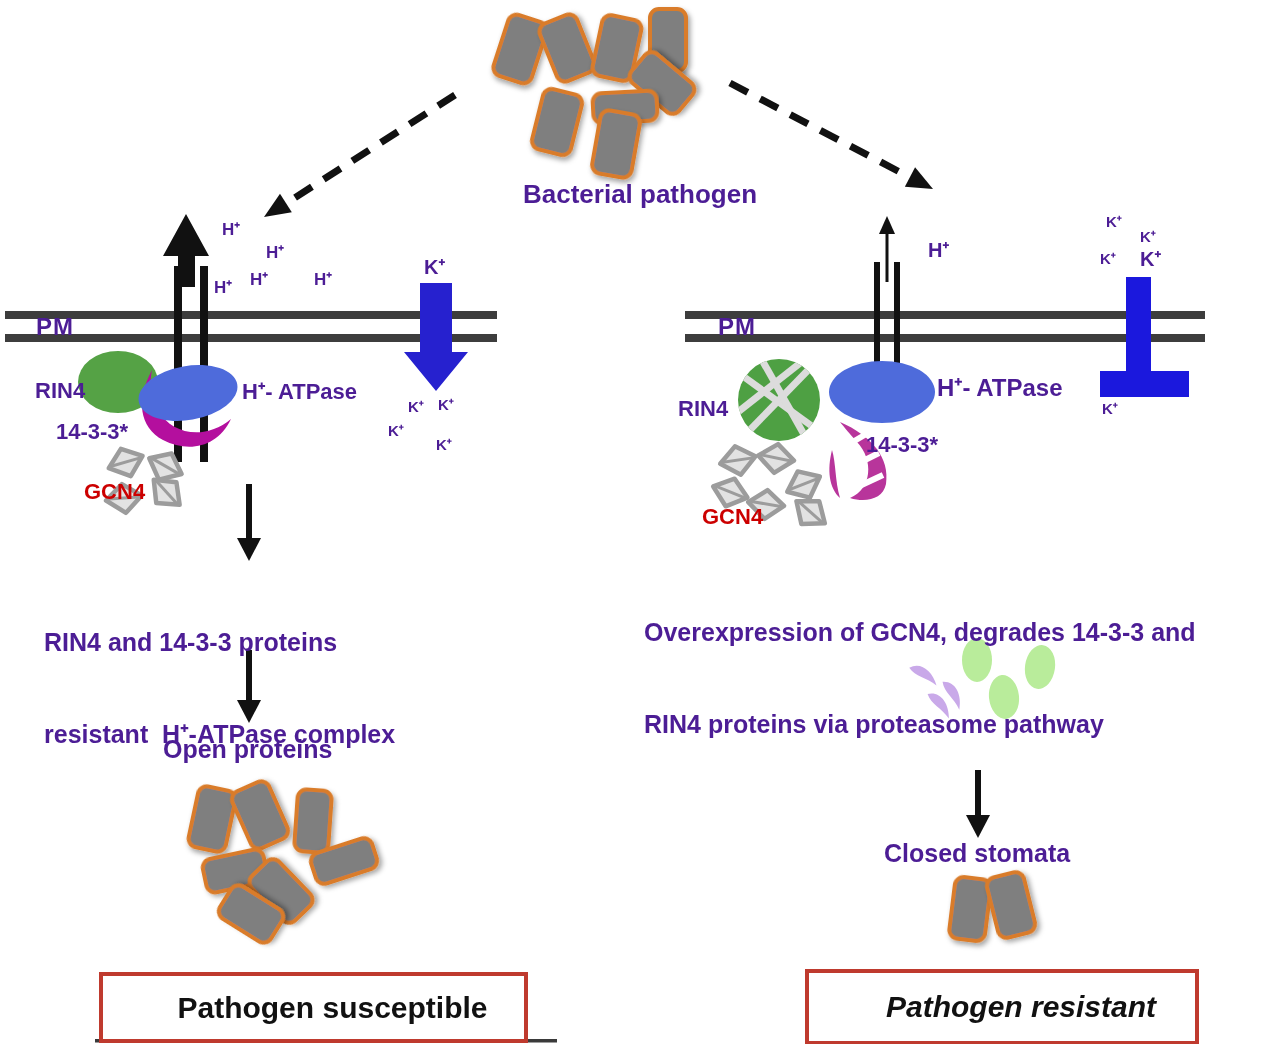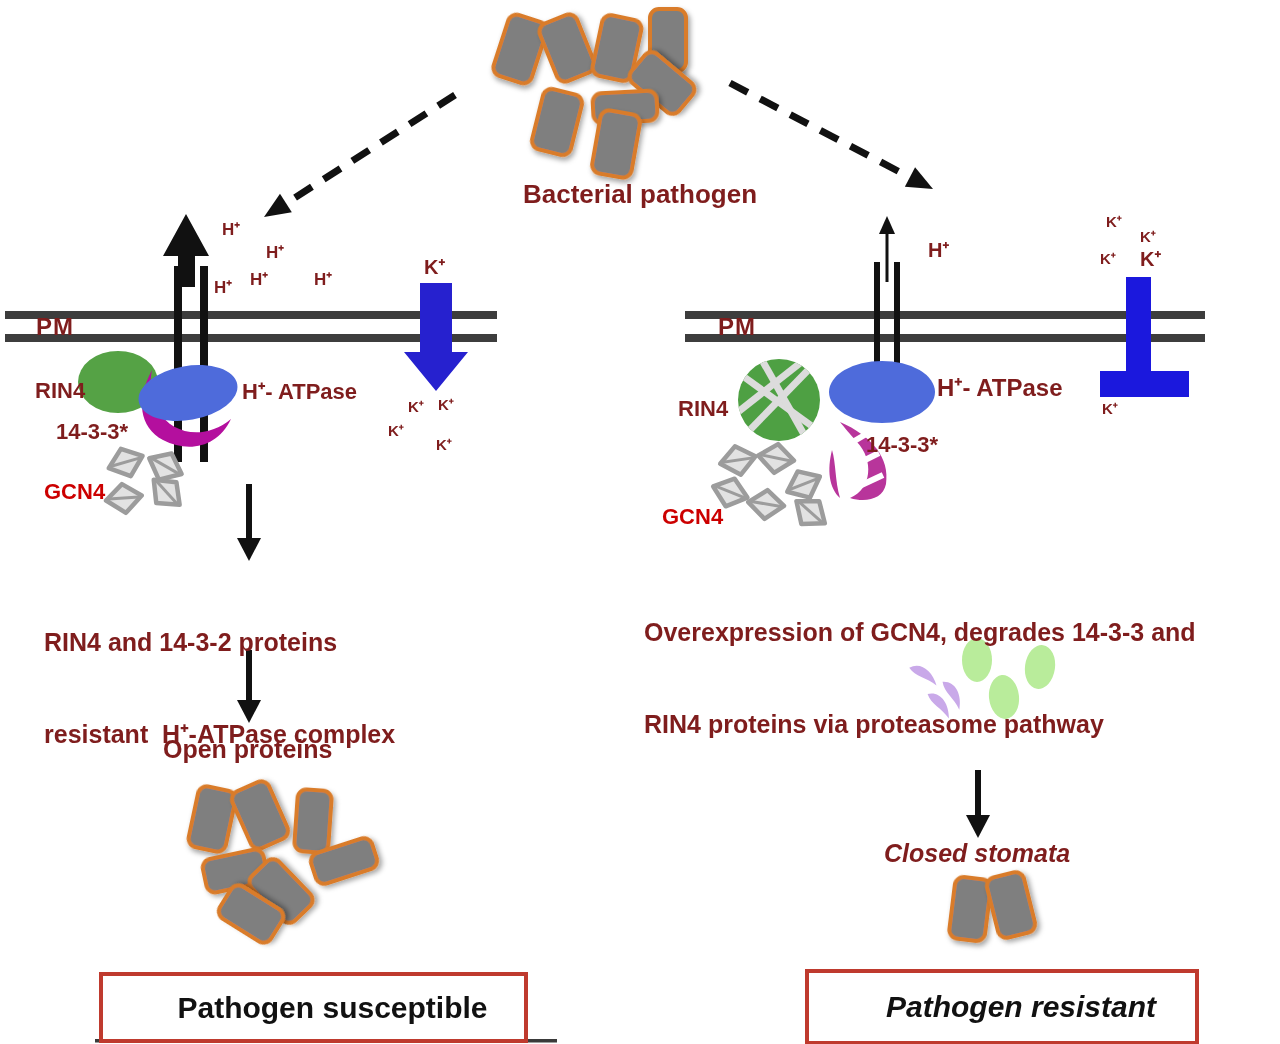--- a/index.html
+++ b/index.html
@@ -7,33 +7,33 @@
     position:relative;
     width:1280px;height:1044px;
     background:#ffffff;
     font-family:"Liberation Sans", sans-serif;
     overflow:hidden;
   }
   .layer{position:absolute;left:0;top:0;}
   .lbl{
     position:absolute;
     font-weight:bold;
-    color:#7f1d1d;
+    color:#4c1d95;
     white-space:pre-wrap;
     line-height:1.22;
   }
   .ion{font-size:17px;}
   .ion-big{font-size:20px;}
   .ion-sm{font-size:15px;}
   .protein{font-size:22px;}
   .pm{font-size:24px;letter-spacing:1px;}
   .title{font-size:26px;}
   .step{font-size:25px;}
   .stomata{font-size:25px;}
-  .red{color:#cc0000;}
+  .red{color:#cc0000;margin-left:40px;}
   .outcome-box{
     position:absolute;
     border:4px solid #bf3a2e;
     background:#ffffff;
     display:flex;align-items:center;justify-content:center;
     font-weight:bold;font-size:30px;color:#111;padding-left:38px;
   }
 </style>
 </head>
 <body>
@@ -200,21 +200,21 @@
   <span class="lbl ion-sm" style="left:438px;top:396px;">K⁺</span>
   <span class="lbl ion-sm" style="left:388px;top:422px;">K⁺</span>
   <span class="lbl ion-sm" style="left:436px;top:436px;">K⁺</span>
 
   <div class="lbl protein" style="left:35px;top:378px;">RIN4</div>
   <div class="lbl protein" style="left:242px;top:379px;">H⁺- ATPase</div>
   <div class="lbl protein" style="left:56px;top:419px;">14-3-3*</div>
   <div class="lbl protein red" style="left:44px;top:479px;">GCN4</div>
 
   <div class="lbl step" style="left:44px;top:566px;">
-    <div>RIN4 and 14-3-2 proteins</div>
+    <div>RIN4 and 14-3-3 proteins</div>
     <div>resistant  H⁺-ATPase complex</div>
   </div>
   <div class="lbl stomata" style="left:163px;top:734px;">Open proteins</div>
 
   <div class="outcome-box" style="left:99px;top:972px;width:383px;height:63px;">
     <span>Pathogen susceptible</span>
   </div>
 
   <div class="lbl pm" style="left:718px;top:312px;">PM</div>
   <span class="lbl ion-big" style="left:928px;top:238px;">H⁺</span>
@@ -226,19 +226,19 @@
 
   <div class="lbl protein" style="left:678px;top:396px;">RIN4</div>
   <div class="lbl protein" style="left:937px;top:373px;font-size:24px;">H⁺- ATPase</div>
   <div class="lbl protein" style="left:866px;top:432px;">14-3-3*</div>
   <div class="lbl protein red" style="left:662px;top:504px;">GCN4</div>
 
   <div class="lbl step" style="left:644px;top:556px;">
     <div>Overexpression of GCN4, degrades 14-3-3 and</div>
     <div>RIN4 proteins via proteasome pathway</div>
   </div>
-  <div class="lbl stomata" style="left:884px;top:838px;font-style:italic;">Closed stomata</div>
+  <div class="lbl stomata" style="left:884px;top:838px;">Closed stomata</div>
 
   <div class="outcome-box" style="left:805px;top:969px;width:348px;height:68px;font-style:italic;">
     <span>Pathogen resistant</span>
   </div>
 
 </div>
 
 </body></html>

